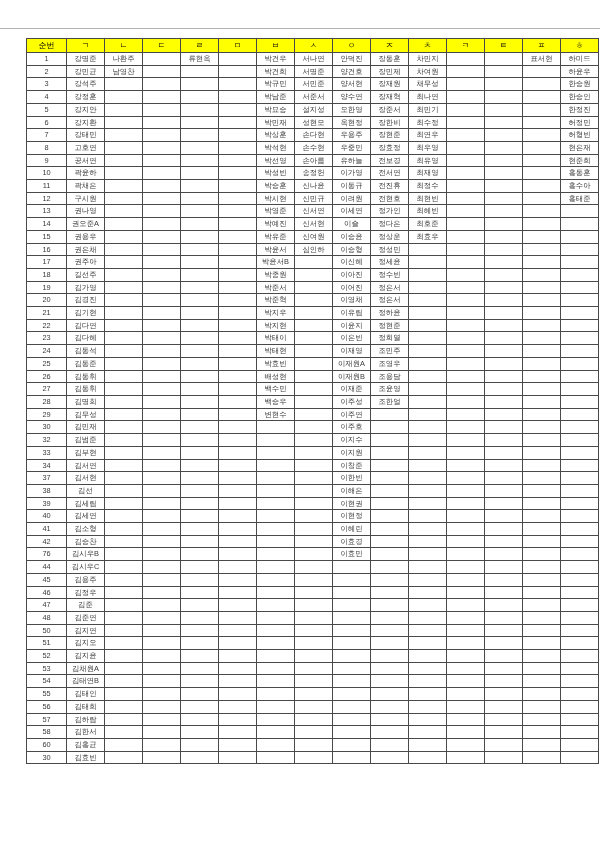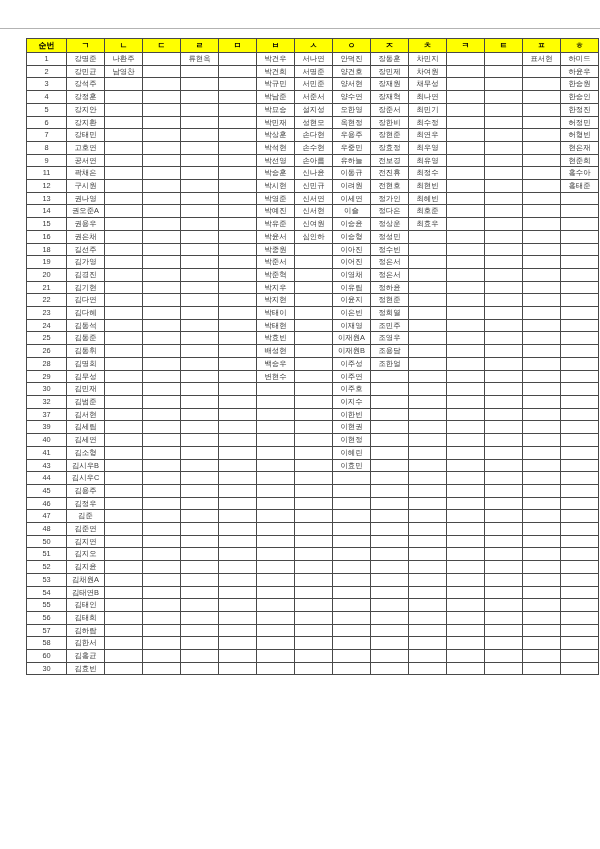--- a/index.html
+++ b/index.html
@@ -17,21 +17,21 @@
     width:552px;
   }
   .roster th, .roster td {
     border:1px solid #494949;
     padding:0; margin:0;
     text-align:center; vertical-align:middle;
     overflow:hidden; white-space:nowrap;
   }
   .roster th {
     background:#ffff00; color:#000000;
-    font-weight:bold; font-size:8px; height:13px; line-height:13px;
+    font-weight:normal; font-size:8px; height:13px; line-height:13px;
   }
   .roster td {
     color:#3a3a3a; font-size:7.4px; height:11.7px; line-height:11.7px;
     background:#ffffff;
   }
   .roster td.rownum { color:#3a3a3a; }
 </style>
 </head>
 <body>
 
@@ -222,20 +222,37 @@
         <td>손아름</td>
         <td>유하늘</td>
         <td>전보경</td>
         <td>최유영</td>
         <td>&nbsp;</td>
         <td>&nbsp;</td>
         <td>&nbsp;</td>
         <td>현준희</td>
       </tr>
       <tr>
+        <td class="rownum">10</td>
+        <td>곽윤하</td>
+        <td>&nbsp;</td>
+        <td>&nbsp;</td>
+        <td>&nbsp;</td>
+        <td>&nbsp;</td>
+        <td>박성빈</td>
+        <td>송정헌</td>
+        <td>이가영</td>
+        <td>전서연</td>
+        <td>최재영</td>
+        <td>&nbsp;</td>
+        <td>&nbsp;</td>
+        <td>&nbsp;</td>
+        <td>홍동훈</td>
+      </tr>
+      <tr>
         <td class="rownum">11</td>
         <td>곽채은</td>
         <td>&nbsp;</td>
         <td>&nbsp;</td>
         <td>&nbsp;</td>
         <td>&nbsp;</td>
         <td>박승훈</td>
         <td>신나윤</td>
         <td>이동규</td>
         <td>전진휴</td>
@@ -324,20 +341,37 @@
         <td>심인하</td>
         <td>이승형</td>
         <td>정성민</td>
         <td>&nbsp;</td>
         <td>&nbsp;</td>
         <td>&nbsp;</td>
         <td>&nbsp;</td>
         <td>&nbsp;</td>
       </tr>
       <tr>
+        <td class="rownum">17</td>
+        <td>권주아</td>
+        <td>&nbsp;</td>
+        <td>&nbsp;</td>
+        <td>&nbsp;</td>
+        <td>&nbsp;</td>
+        <td>박윤서B</td>
+        <td>&nbsp;</td>
+        <td>이신혜</td>
+        <td>정세윤</td>
+        <td>&nbsp;</td>
+        <td>&nbsp;</td>
+        <td>&nbsp;</td>
+        <td>&nbsp;</td>
+        <td>&nbsp;</td>
+      </tr>
+      <tr>
         <td class="rownum">18</td>
         <td>길선주</td>
         <td>&nbsp;</td>
         <td>&nbsp;</td>
         <td>&nbsp;</td>
         <td>&nbsp;</td>
         <td>박종원</td>
         <td>&nbsp;</td>
         <td>이아진</td>
         <td>정수빈</td>
@@ -477,20 +511,37 @@
         <td>&nbsp;</td>
         <td>이재원B</td>
         <td>조용담</td>
         <td>&nbsp;</td>
         <td>&nbsp;</td>
         <td>&nbsp;</td>
         <td>&nbsp;</td>
         <td>&nbsp;</td>
       </tr>
       <tr>
+        <td class="rownum">27</td>
+        <td>김동휘</td>
+        <td>&nbsp;</td>
+        <td>&nbsp;</td>
+        <td>&nbsp;</td>
+        <td>&nbsp;</td>
+        <td>백수민</td>
+        <td>&nbsp;</td>
+        <td>이재준</td>
+        <td>조윤영</td>
+        <td>&nbsp;</td>
+        <td>&nbsp;</td>
+        <td>&nbsp;</td>
+        <td>&nbsp;</td>
+        <td>&nbsp;</td>
+      </tr>
+      <tr>
         <td class="rownum">28</td>
         <td>김명회</td>
         <td>&nbsp;</td>
         <td>&nbsp;</td>
         <td>&nbsp;</td>
         <td>&nbsp;</td>
         <td>백승우</td>
         <td>&nbsp;</td>
         <td>이주성</td>
         <td>조한얼</td>
@@ -545,37 +596,88 @@
         <td>&nbsp;</td>
         <td>이지수</td>
         <td>&nbsp;</td>
         <td>&nbsp;</td>
         <td>&nbsp;</td>
         <td>&nbsp;</td>
         <td>&nbsp;</td>
         <td>&nbsp;</td>
       </tr>
       <tr>
+        <td class="rownum">33</td>
+        <td>김부현</td>
+        <td>&nbsp;</td>
+        <td>&nbsp;</td>
+        <td>&nbsp;</td>
+        <td>&nbsp;</td>
+        <td>&nbsp;</td>
+        <td>&nbsp;</td>
+        <td>이지원</td>
+        <td>&nbsp;</td>
+        <td>&nbsp;</td>
+        <td>&nbsp;</td>
+        <td>&nbsp;</td>
+        <td>&nbsp;</td>
+        <td>&nbsp;</td>
+      </tr>
+      <tr>
+        <td class="rownum">34</td>
+        <td>김서연</td>
+        <td>&nbsp;</td>
+        <td>&nbsp;</td>
+        <td>&nbsp;</td>
+        <td>&nbsp;</td>
+        <td>&nbsp;</td>
+        <td>&nbsp;</td>
+        <td>이창준</td>
+        <td>&nbsp;</td>
+        <td>&nbsp;</td>
+        <td>&nbsp;</td>
+        <td>&nbsp;</td>
+        <td>&nbsp;</td>
+        <td>&nbsp;</td>
+      </tr>
+      <tr>
         <td class="rownum">37</td>
         <td>김서현</td>
         <td>&nbsp;</td>
         <td>&nbsp;</td>
         <td>&nbsp;</td>
         <td>&nbsp;</td>
         <td>&nbsp;</td>
         <td>&nbsp;</td>
         <td>이한빈</td>
         <td>&nbsp;</td>
         <td>&nbsp;</td>
         <td>&nbsp;</td>
         <td>&nbsp;</td>
         <td>&nbsp;</td>
         <td>&nbsp;</td>
       </tr>
       <tr>
+        <td class="rownum">38</td>
+        <td>김선</td>
+        <td>&nbsp;</td>
+        <td>&nbsp;</td>
+        <td>&nbsp;</td>
+        <td>&nbsp;</td>
+        <td>&nbsp;</td>
+        <td>&nbsp;</td>
+        <td>이해은</td>
+        <td>&nbsp;</td>
+        <td>&nbsp;</td>
+        <td>&nbsp;</td>
+        <td>&nbsp;</td>
+        <td>&nbsp;</td>
+        <td>&nbsp;</td>
+      </tr>
+      <tr>
         <td class="rownum">39</td>
         <td>김세림</td>
         <td>&nbsp;</td>
         <td>&nbsp;</td>
         <td>&nbsp;</td>
         <td>&nbsp;</td>
         <td>&nbsp;</td>
         <td>&nbsp;</td>
         <td>이현권</td>
         <td>&nbsp;</td>
@@ -613,21 +715,38 @@
         <td>&nbsp;</td>
         <td>이혜린</td>
         <td>&nbsp;</td>
         <td>&nbsp;</td>
         <td>&nbsp;</td>
         <td>&nbsp;</td>
         <td>&nbsp;</td>
         <td>&nbsp;</td>
       </tr>
       <tr>
-        <td class="rownum">43</td>
+        <td class="rownum">42</td>
+        <td>김승찬</td>
+        <td>&nbsp;</td>
+        <td>&nbsp;</td>
+        <td>&nbsp;</td>
+        <td>&nbsp;</td>
+        <td>&nbsp;</td>
+        <td>&nbsp;</td>
+        <td>이효경</td>
+        <td>&nbsp;</td>
+        <td>&nbsp;</td>
+        <td>&nbsp;</td>
+        <td>&nbsp;</td>
+        <td>&nbsp;</td>
+        <td>&nbsp;</td>
+      </tr>
+      <tr>
+        <td class="rownum">76</td>
         <td>김시우B</td>
         <td>&nbsp;</td>
         <td>&nbsp;</td>
         <td>&nbsp;</td>
         <td>&nbsp;</td>
         <td>&nbsp;</td>
         <td>&nbsp;</td>
         <td>이효민</td>
         <td>&nbsp;</td>
         <td>&nbsp;</td>

